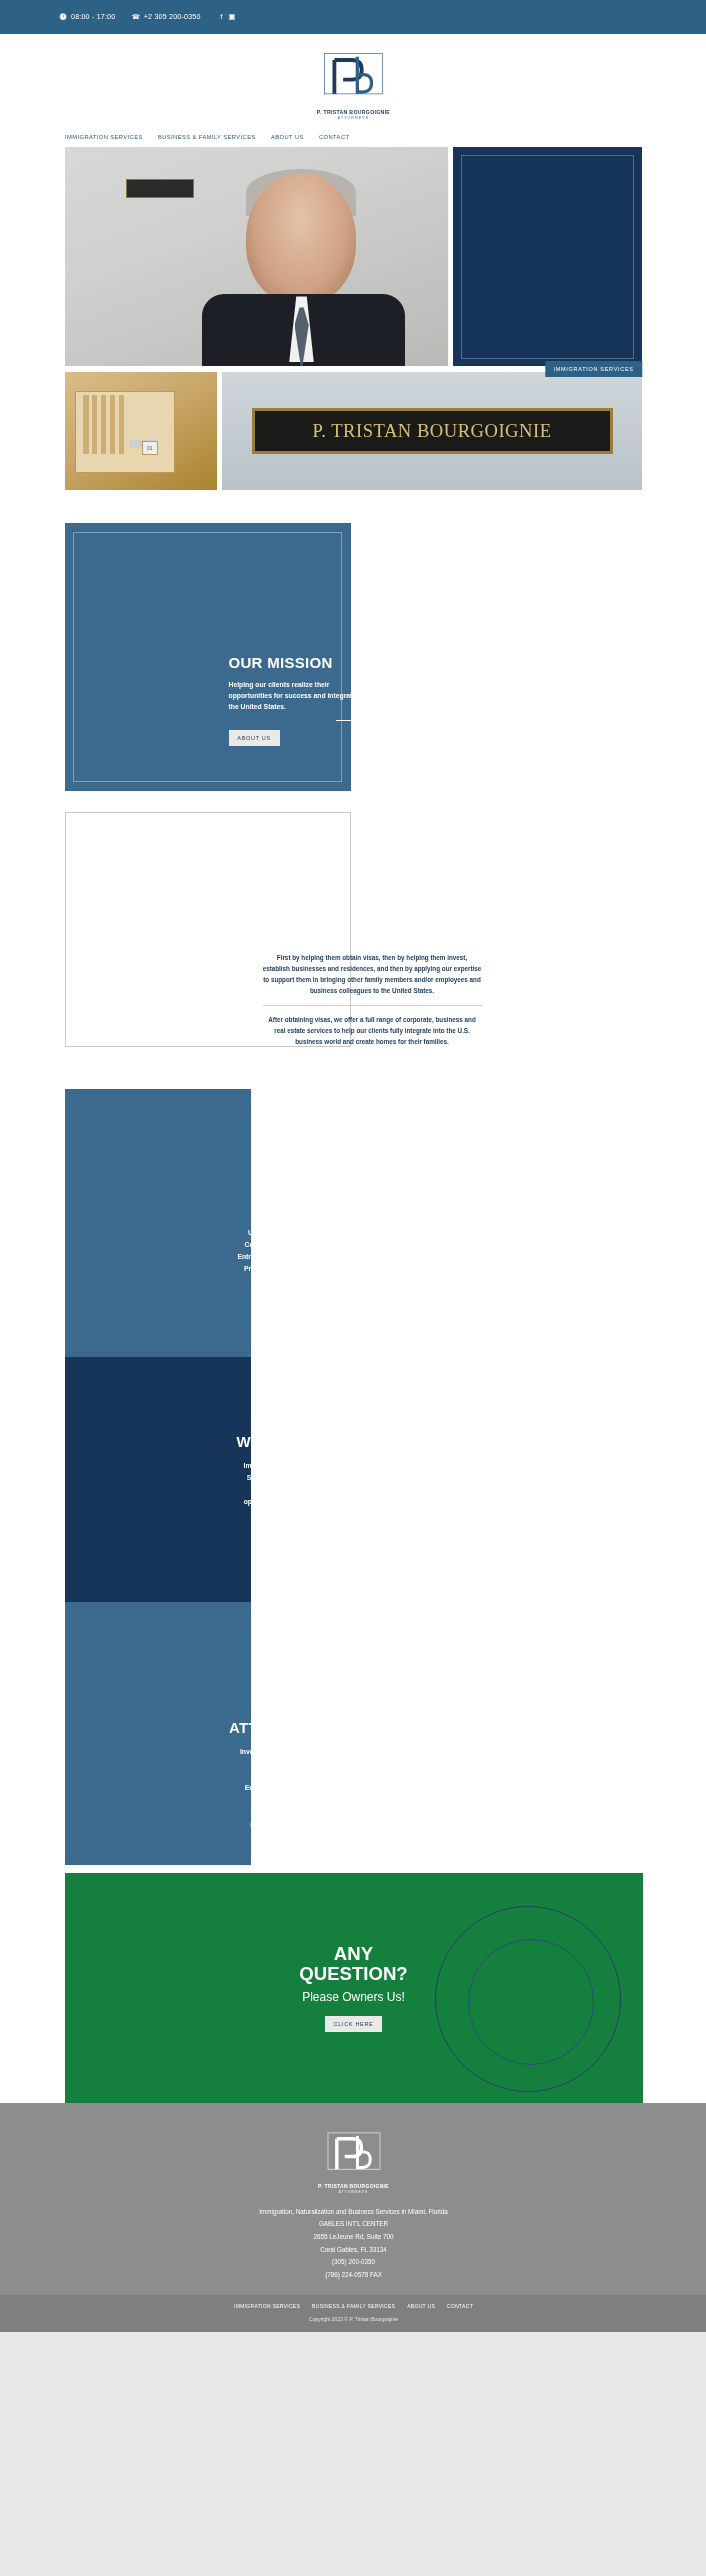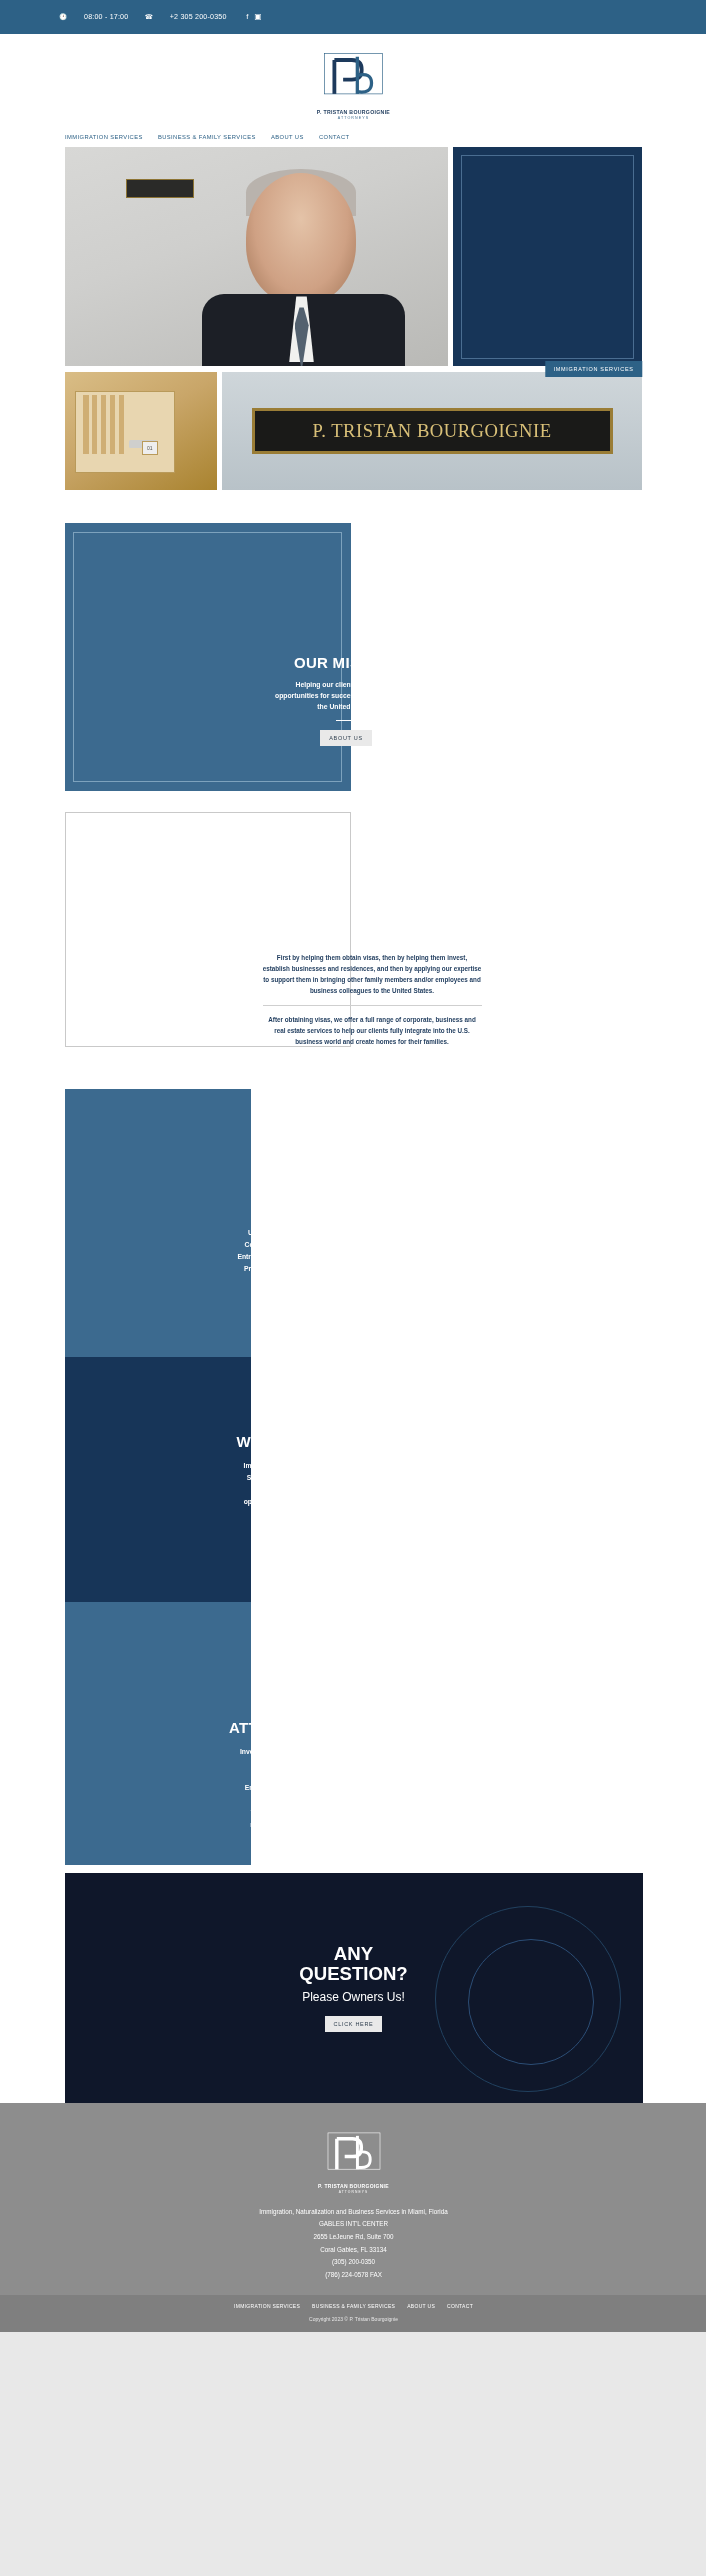--- a/index.html
+++ b/index.html
@@ -14,21 +14,21 @@
   .topbar {
     background: #2d6186;
     height: 34px;
     display: flex;
     align-items: center;
     padding-left: 59px;
     color: #ffffff;
     font-size: 7.1px;
     letter-spacing: 0.2px;
   }
-  .topbar .grp { display: flex; align-items: center; margin-right: 16.4px; gap: 13px; }
+  .topbar .grp { display: flex; align-items: center; margin-right: 16.4px; }
   .topbar .ico {
     width: 8.2px; height: 8.2px; margin-right: 3.8px;
     display: inline-flex; align-items: center; justify-content: center;
     font-size: 6.6px; color: #fff;
   }
   .social { margin-left: 3.3px; display: flex; align-items: center; gap: 5.5px; }
   .social .sq {
     font-size: 7.7px; color: #fff; line-height: 1;
   }
 
@@ -210,21 +210,21 @@
   }
   .mission-box .frame {
     position: absolute; left: 8.8px; top: 8.8px; right: 8.8px; bottom: 8.8px;
     border: 0.5px solid #7da2bd;
   }
   .mission-content {
     position: absolute;
     left: 164px;
     top: 131px;
     width: 235px;
-    text-align: center;
+    text-align: left;
     color: #fff;
     z-index: 3;
   }
   .mission-title { font-size: 15px; font-weight: bold; letter-spacing: 0.3px; }
   .mission-body {
     font-size: 6.8px; line-height: 1.65; margin-top: 7.7px; font-weight: bold;
   }
   .rule { width: 20px; height: 1.1px; background: #fff; margin: 7.7px auto 8.8px; }
 
   
@@ -264,21 +264,21 @@
   }
 
   .p-who { background: #3c6a8f; height: 268px; }
   .p-what { background: #173558; height: 245px; }
   .p-spec { background: #3c6a8f; height: 263px; }
 
   
   .cta {
     width: 578px; margin: 7.7px auto 0;
     height: 230px;
-    background: #0f172a;
+    background: #15803d;
     position: relative;
     overflow: hidden;
   }
   .cta .ring {
     position: absolute; right: 49px; top: 66px;
     width: 126px; height: 126px; border-radius: 50%;
     border: 0.5px solid #2b4d75;
   }
   .cta .ring2 {
     position: absolute; right: 22px; top: 33px;

